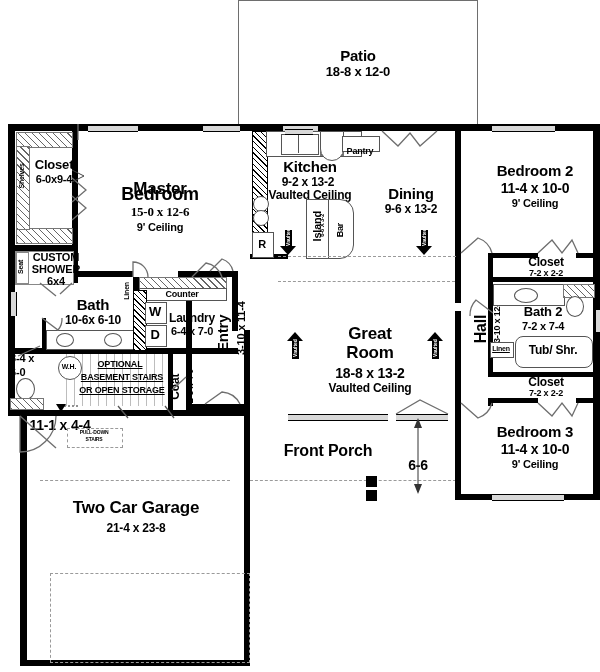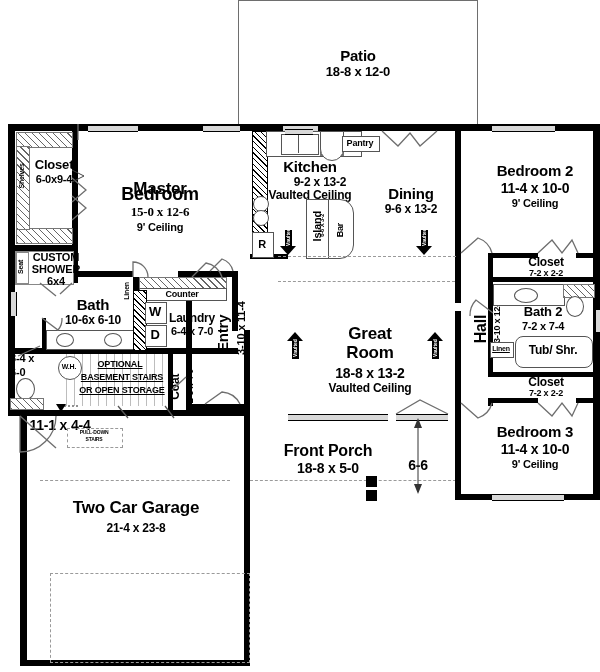--- a/index.html
+++ b/index.html
@@ -184,29 +184,29 @@
   <div class="lbl nxxs" style="left:67px;top:430px;width:54px;font-size:5px;">PULL-DOWN</div>
   <div class="lbl nxxs" style="left:67px;top:437px;width:54px;font-size:5px;">STAIRS</div>
 
   <div class="box" style="left:266px;top:131px;width:94px;height:24px;"></div>
   <div class="box" style="left:281px;top:134px;width:36px;height:19px;"></div>
   <div class="thin" style="left:298px;top:134px;width:1px;height:19px;background:#555;"></div>
   <div class="win" style="left:285px;top:129px;width:28px;height:4px;"></div>
   <div class="hatch-lt" style="left:320px;top:132px;width:22px;height:22px;"></div>
   <div class="box" style="left:320px;top:131px;width:22px;height:28px;border-radius:0 0 12px 12px;"></div>
   <div class="box" style="left:342px;top:136px;width:36px;height:14px;"></div>
-  <div class="lbl nxs" style="left:342px;top:138px;width:36px;">Pantry</div>
+  <div class="lbl nxs" style="left:342px;top:146px;width:36px;">Pantry</div>
 
   <div class="box" style="left:253px;top:196px;width:14px;height:14px;border-radius:50%;"></div>
   <div class="box" style="left:253px;top:210px;width:14px;height:14px;border-radius:50%;"></div>
   <div class="box" style="left:252px;top:232px;width:20px;height:24px;"></div>
   <div class="lbl ns" style="left:252px;top:238px;width:20px;">R</div>
 
   <div class="lbl nm" style="left:266px;top:159px;width:88px;font-size:15px;">Kitchen</div>
-  <div class="lbl ns" style="left:276px;top:176px;width:88px;font-size:12px;">9-2 x 13-2</div>
+  <div class="lbl ns" style="left:264px;top:176px;width:88px;font-size:12px;">9-2 x 13-2</div>
   <div class="lbl ns" style="left:262px;top:189px;width:96px;font-size:12px;">Vaulted Ceiling</div>
 
   <div class="box" style="left:306px;top:199px;width:22px;height:58px;"></div>
   <div class="box" style="left:328px;top:199px;width:24px;height:58px;border-radius:0 14px 14px 0;"></div>
   <div class="lbl ns rot rotL" style="left:297px;top:220px;width:40px;font-size:11px;">Island</div>
   <div class="lbl nxxs rot rotL" style="left:304px;top:222px;width:36px;font-size:6px;">6-6 X 3-2</div>
   <div class="lbl nxs rot rotL" style="left:326px;top:225px;width:28px;">Bar</div>
 
   <div class="arrw" style="left:288px;top:230px;">
     <div class="stem" style="left:-3px;top:0px;height:18px;"></div>
@@ -264,21 +264,20 @@
   <div class="lbl nxxs u" style="left:490px;top:345px;width:22px;">Linen</div>
 
   <div class="lbl ns" style="left:498px;top:376px;width:96px;font-size:12px;">Closet</div>
   <div class="lbl nxs" style="left:498px;top:388px;width:96px;">7-2 x 2-2</div>
 
   <div class="lbl n" style="left:476px;top:424px;width:118px;font-size:15px;">Bedroom 3</div>
   <div class="lbl nm" style="left:476px;top:442px;width:118px;font-size:14px;">11-4 x 10-0</div>
   <div class="lbl ns" style="left:476px;top:458px;width:118px;font-size:11px;">9' Ceiling</div>
 
   <div class="lbl n" style="left:262px;top:442px;width:132px;font-size:16px;">Front Porch</div>
-  <div class="lbl nm" style="left:262px;top:461px;width:132px;font-size:14px;">18-8 x 5-0</div>
   <div class="lbl nm" style="left:396px;top:458px;width:44px;font-size:14px;">6-6</div>
 
   <div class="lbl n" style="left:58px;top:498px;width:156px;font-size:17px;">Two Car Garage</div>
   <div class="lbl nm" style="left:58px;top:522px;width:156px;font-size:12px;">21-4 x 23-8</div>
   <div class="dash-box" style="left:50px;top:573px;width:198px;height:88px;"></div>
 
   <svg class="ov" viewBox="0 0 600 672">
     <g fill="none" stroke="#6e6e6e" stroke-width="1.3">
 
       <path d="M72,178 L86,190 L72,202"></path>

